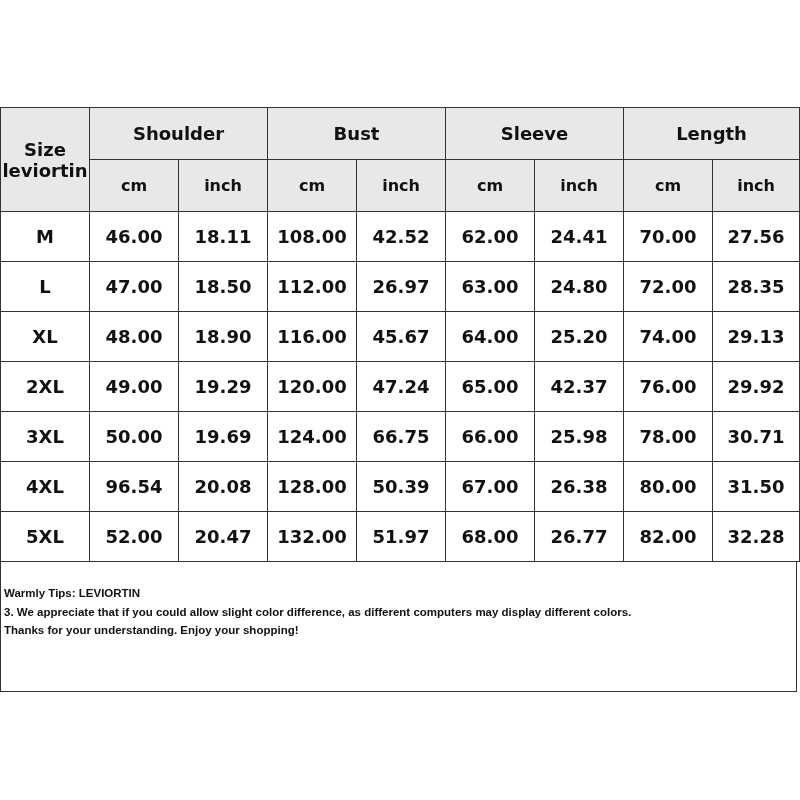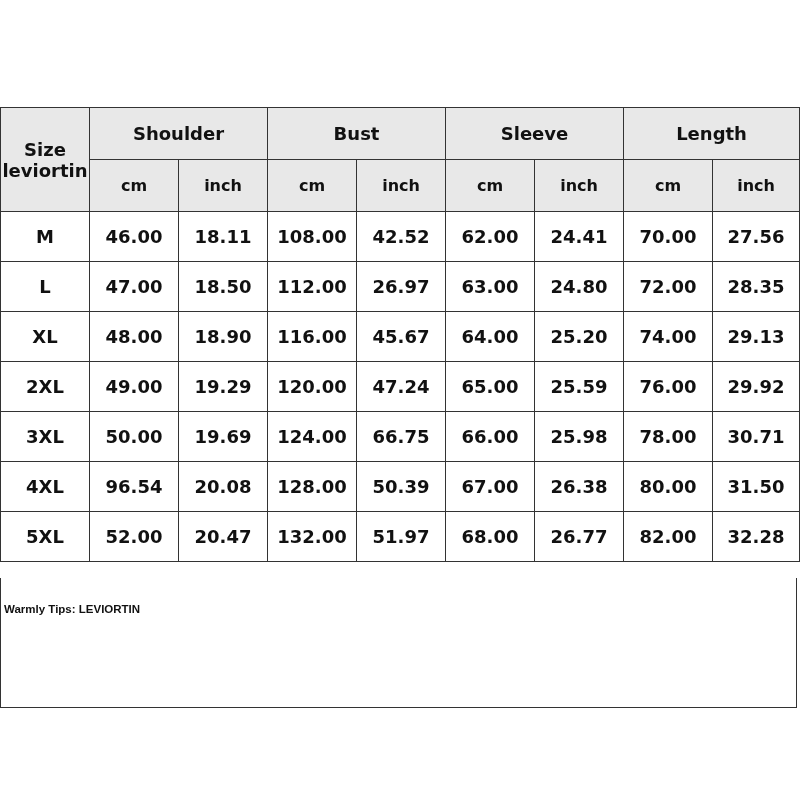--- a/index.html
+++ b/index.html
@@ -5,21 +5,21 @@
   html, body { margin:0; padding:0; background:#ffffff; }
   body { width:800px; height:800px; position:relative; overflow:hidden; font-family:"DejaVu Sans", sans-serif; }
   .wrap { position:absolute; left:0; top:107px; width:643px; }
   table { border-collapse:collapse; width:799px; table-layout:fixed; }
   td, th { border:1.5px solid #333; text-align:center; vertical-align:middle; color:#111; font-weight:bold; }
   th { background:#e8e8e8; font-size:18px; }
   th.sub { font-size:16px; }
   td { font-size:18px; height:49px; padding:0; }
   tr.h1 th { height:49px; }
   tr.h2 th { height:49px; }
-  .notes { position:absolute; left:0; top:578px; width:797px; height:130px; border:1.5px solid #333; border-top:none; box-sizing:content-box; font-family:"Liberation Sans", sans-serif; font-size:11.5px; font-weight:bold; color:#111; padding-top:22px; box-sizing:border-box; }
+  .notes { position:absolute; left:0; top:562px; width:797px; height:130px; border:1.5px solid #333; border-top:none; box-sizing:content-box; font-family:"Liberation Sans", sans-serif; font-size:11.5px; font-weight:bold; color:#111; padding-top:22px; box-sizing:border-box; }
   .notes div { padding-left:3px; line-height:18.5px; }
 </style>
 </head>
 <body>
 
 <div class="wrap">
   <table>
     <colgroup>
       <col style="width:89px">
         <col style="width:89px">
@@ -84,21 +84,21 @@
           <td>74.00</td>
           <td>29.13</td>
         </tr>
         <tr>
           <td>2XL</td>
           <td>49.00</td>
           <td>19.29</td>
           <td>120.00</td>
           <td>47.24</td>
           <td>65.00</td>
-          <td>25.59</td>
+          <td>42.37</td>
           <td>76.00</td>
           <td>29.92</td>
         </tr>
         <tr>
           <td>3XL</td>
           <td>50.00</td>
           <td>19.69</td>
           <td>124.00</td>
           <td>66.75</td>
           <td>66.00</td>
@@ -127,13 +127,15 @@
           <td>26.77</td>
           <td>82.00</td>
           <td>32.28</td>
         </tr>
       </tbody>
   </table>
 </div>
 
 <div class="notes">
   <div>Warmly Tips: LEVIORTIN</div>
+  <div>3. We appreciate that if you could allow slight color difference, as different computers may display different colors.</div>
+  <div>Thanks for your understanding. Enjoy your shopping!</div>
 </div>
 
 </body></html>

